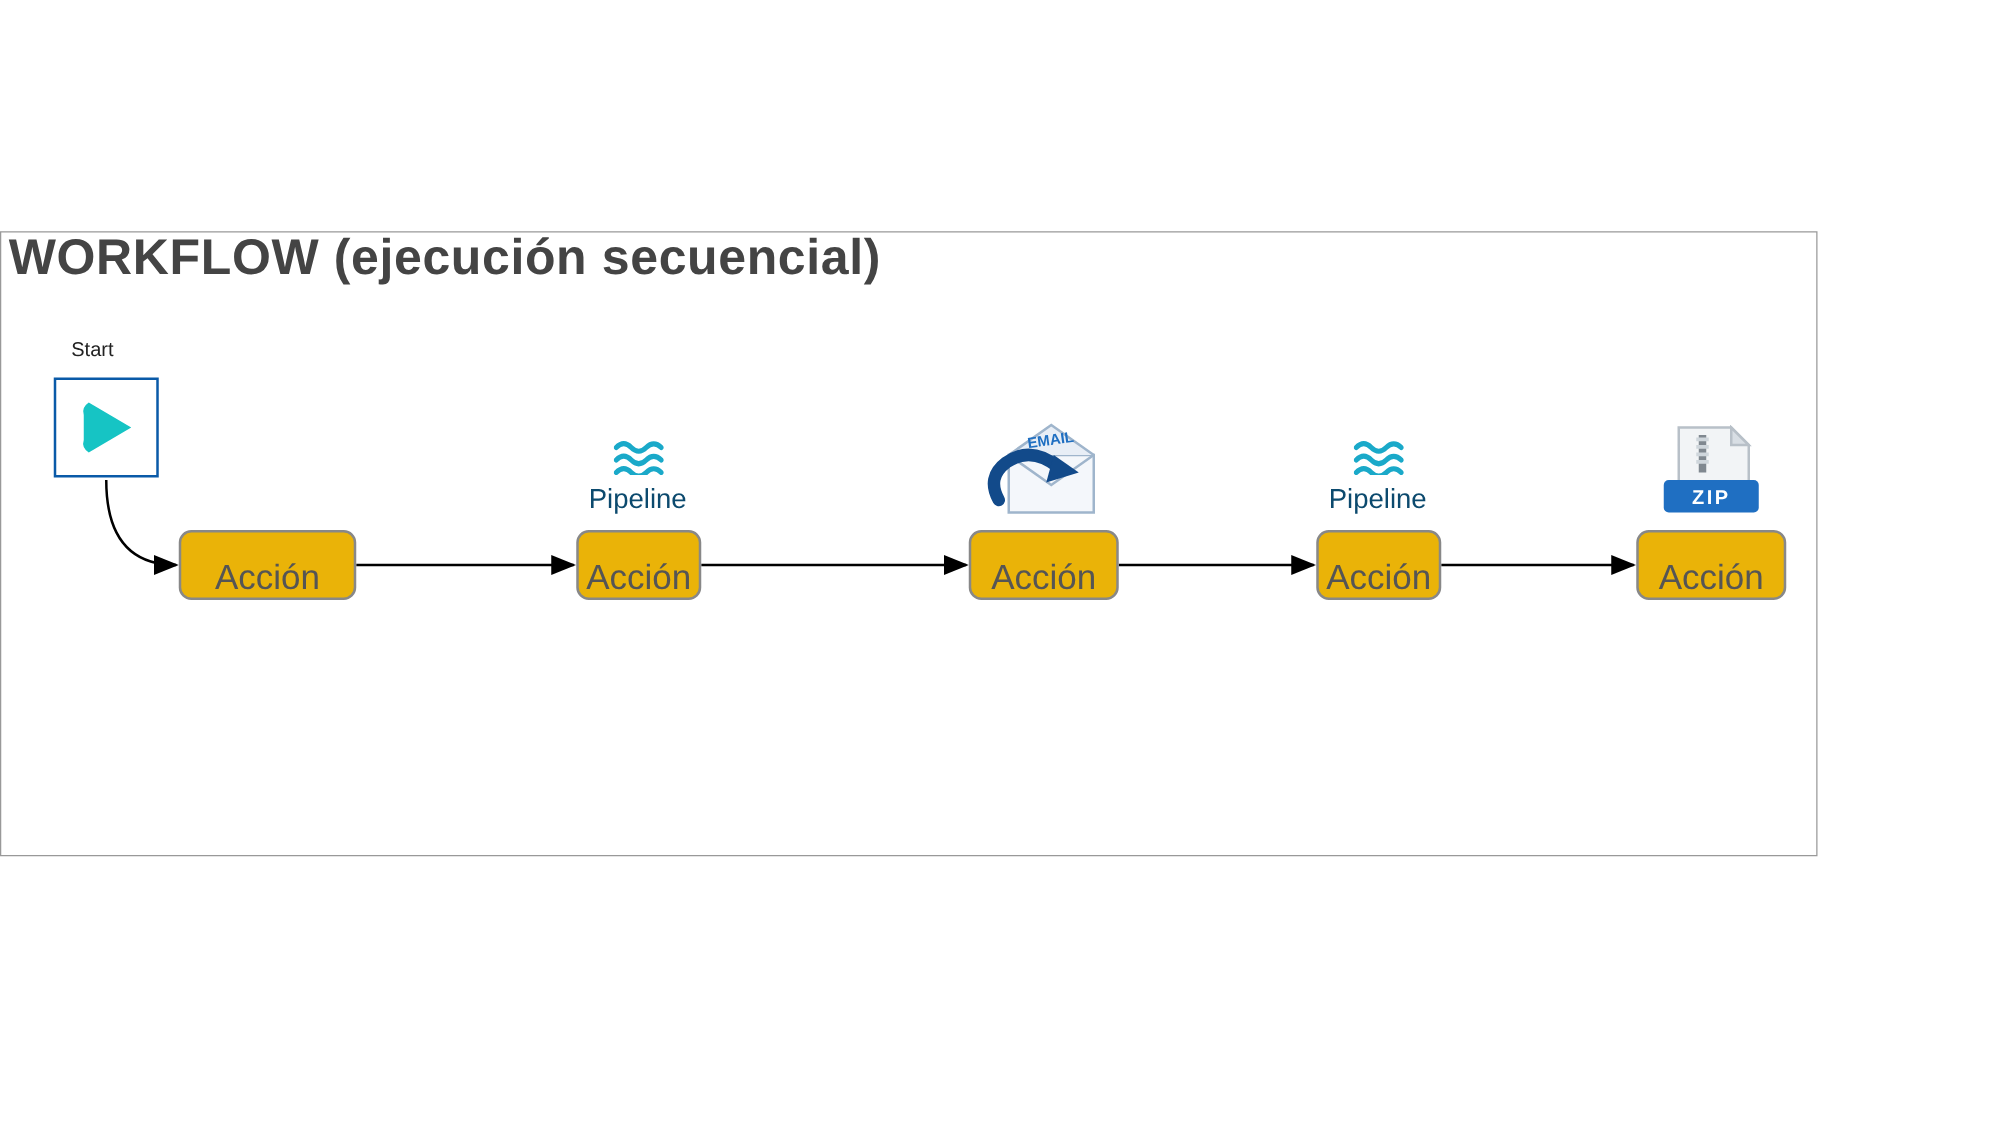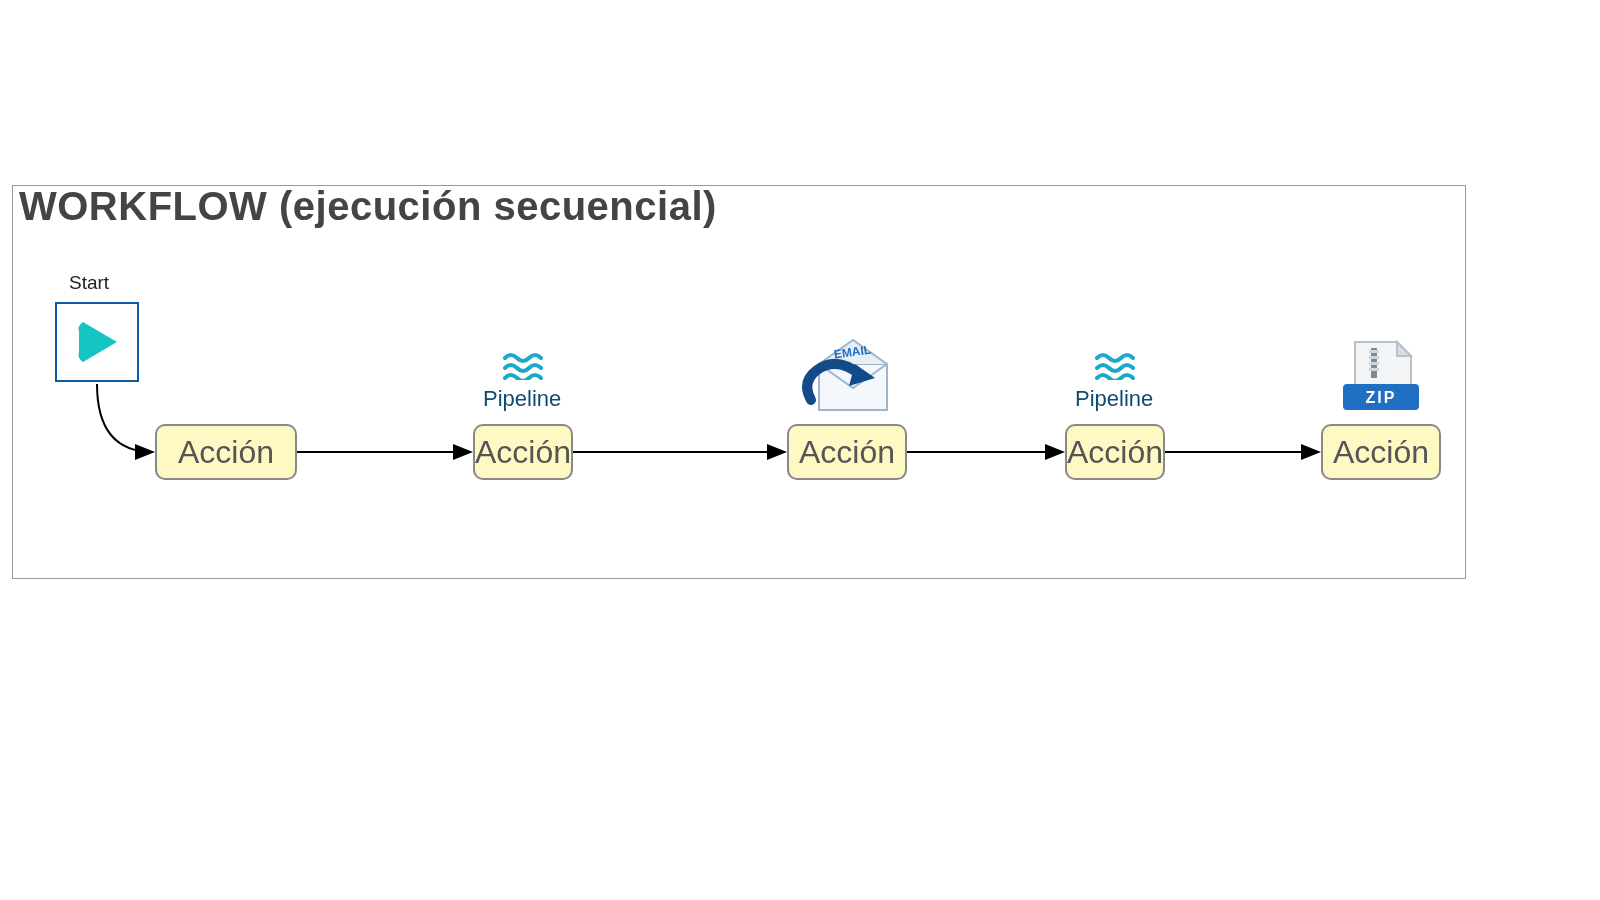--- a/index.html
+++ b/index.html
@@ -6,62 +6,62 @@
     margin: 0;
     padding: 0;
     width: 1600px;
     height: 900px;
     background: #ffffff;
     font-family: "Segoe UI", Arial, sans-serif;
     color: #333;
   }
   .workflow-frame {
     position: absolute;
-    left: 12px;
+    left: 0px;
     top: 185px;
     width: 1454px;
-    height: 394px;
+    height: 500px;
     border: 1px solid #999;
     box-sizing: border-box;
   }
   .workflow-title {
     position: absolute;
     left: 6px;
     top: -2px;
     font-size: 40px;
     font-weight: 700;
     color: #444;
     letter-spacing: 0.5px;
   }
   .start-label {
     position: absolute;
-    font-size: 19px;
+    font-size: 16px;
     color: #222;
   }
   .start-box {
     position: absolute;
     width: 84px;
     height: 80px;
     border: 2px solid #0a5aa8;
     background: #fff;
     display: flex;
     align-items: center;
     justify-content: center;
     box-sizing: border-box;
   }
   .action-box {
     position: absolute;
     height: 56px;
     border: 2px solid #888;
     border-radius: 10px;
-    background: #fef9c3;
+    background: #eab308;
     display: flex;
-    align-items: center;
+    align-items: flex-end;
     justify-content: center;
-    font-size: 32px;
+    font-size: 28px;
     color: #555;
     box-sizing: border-box;
   }
   .pipeline-label {
     position: absolute;
     font-size: 22px;
     color: #0c4a6e;
   }
   svg.icon {
     display: block;

